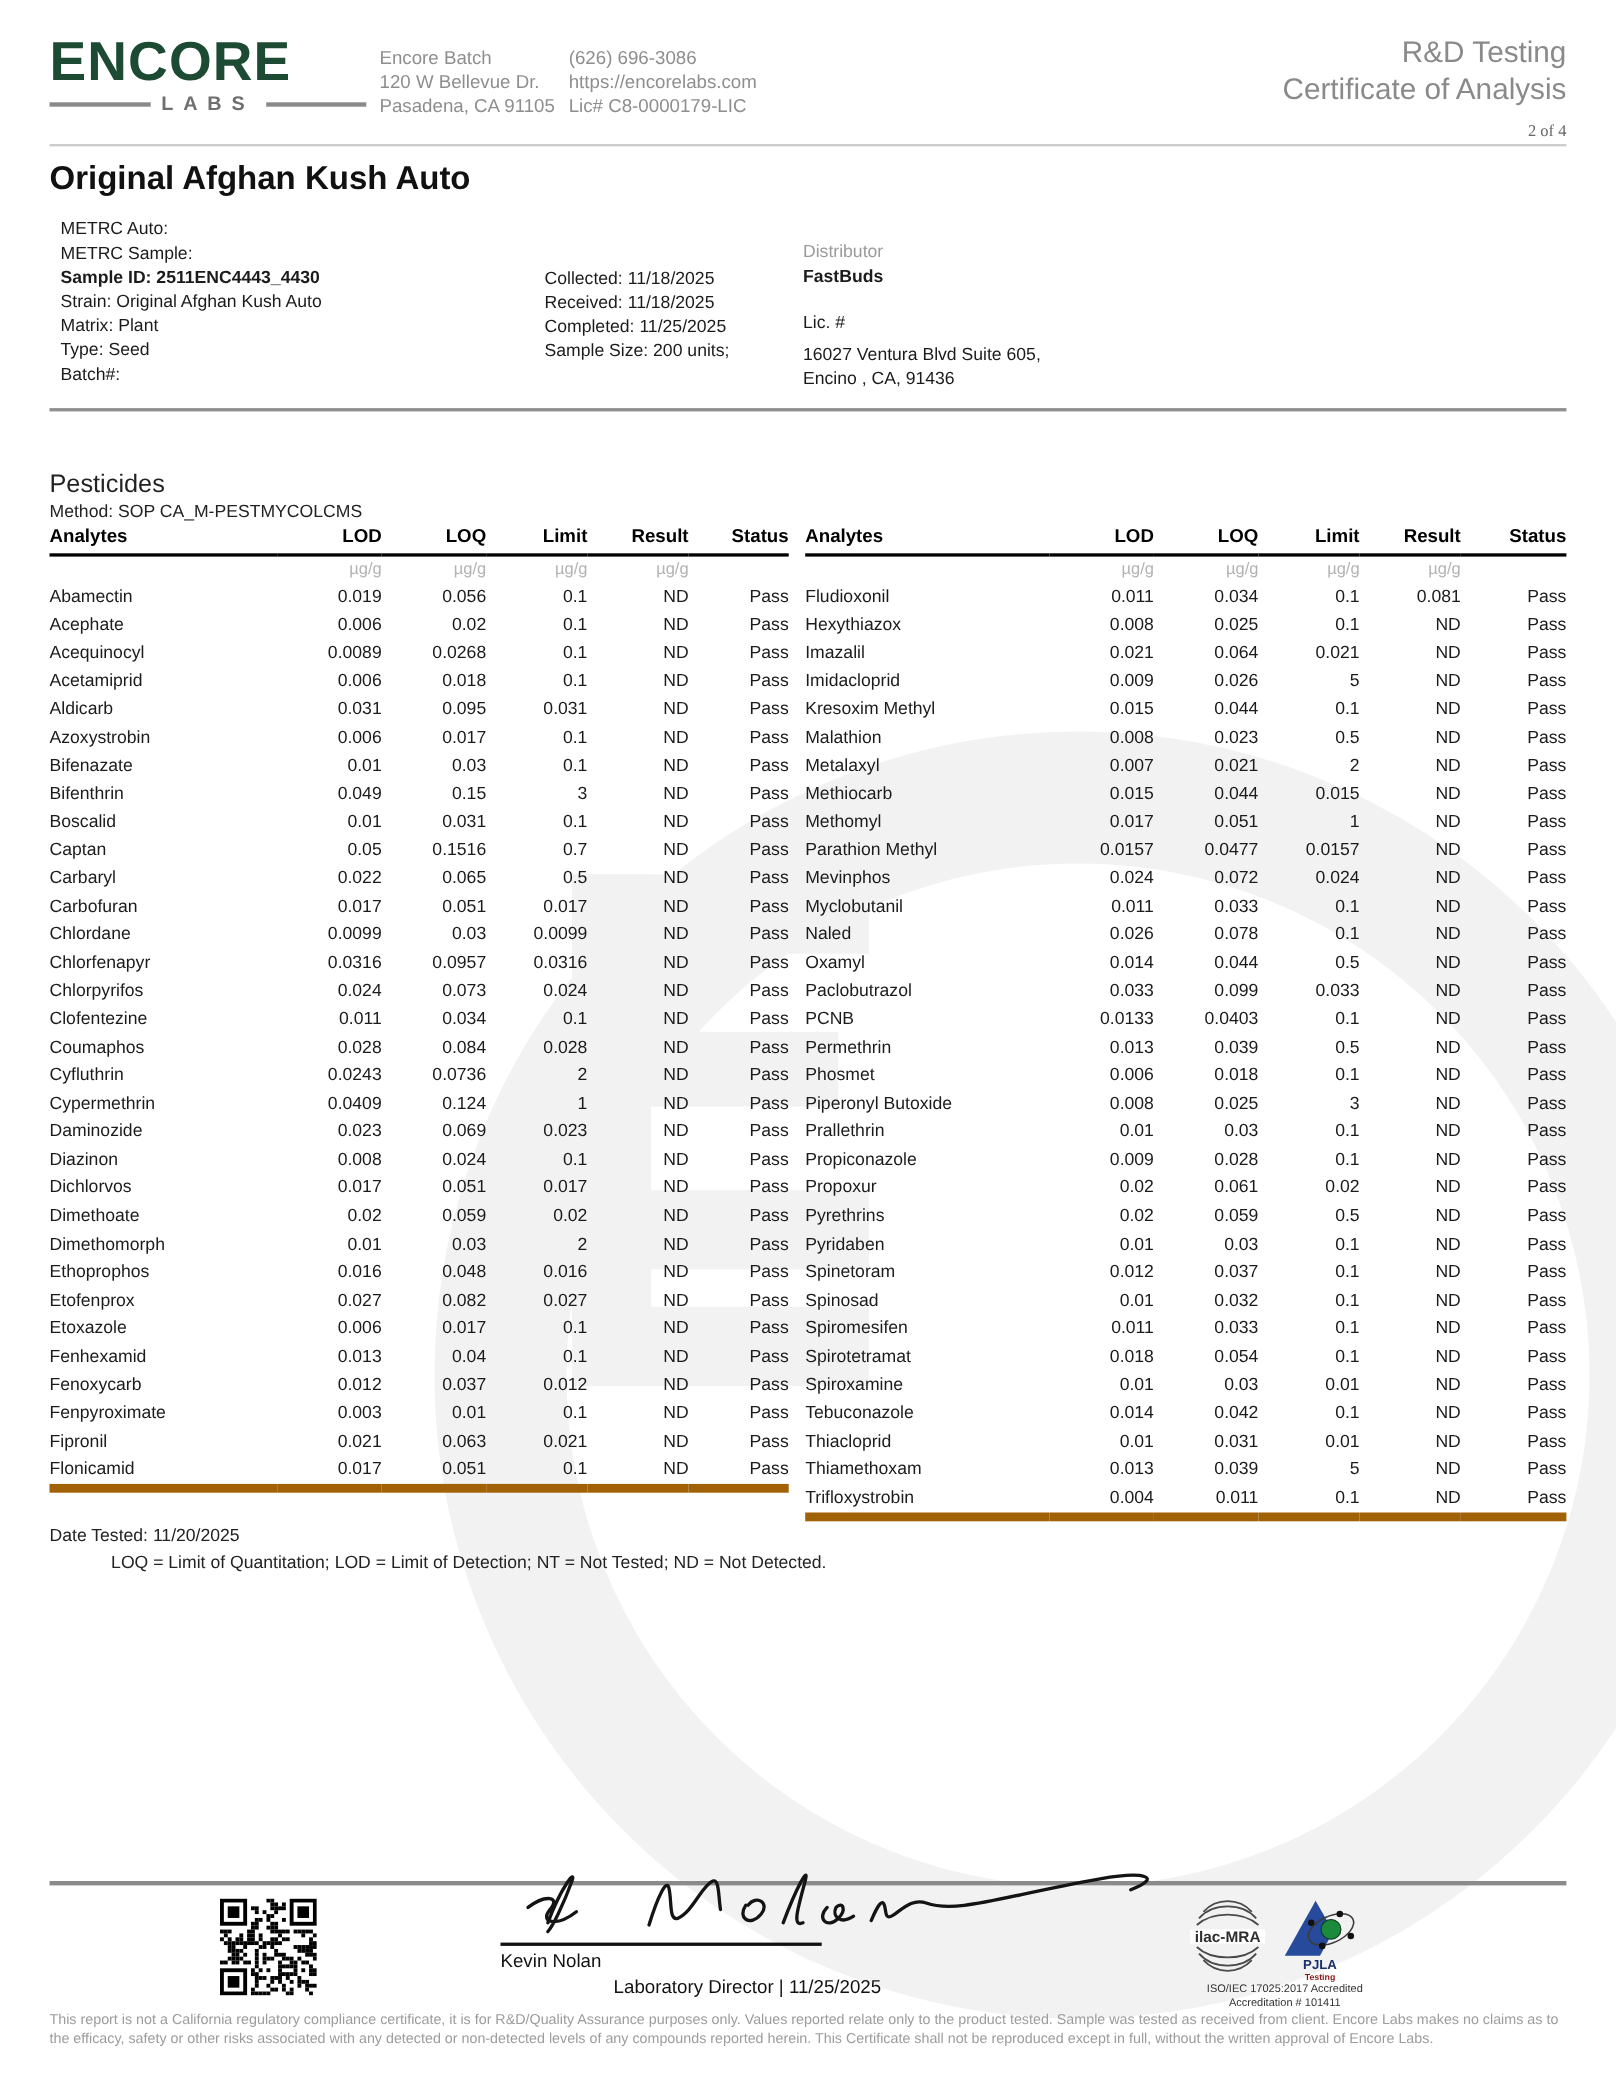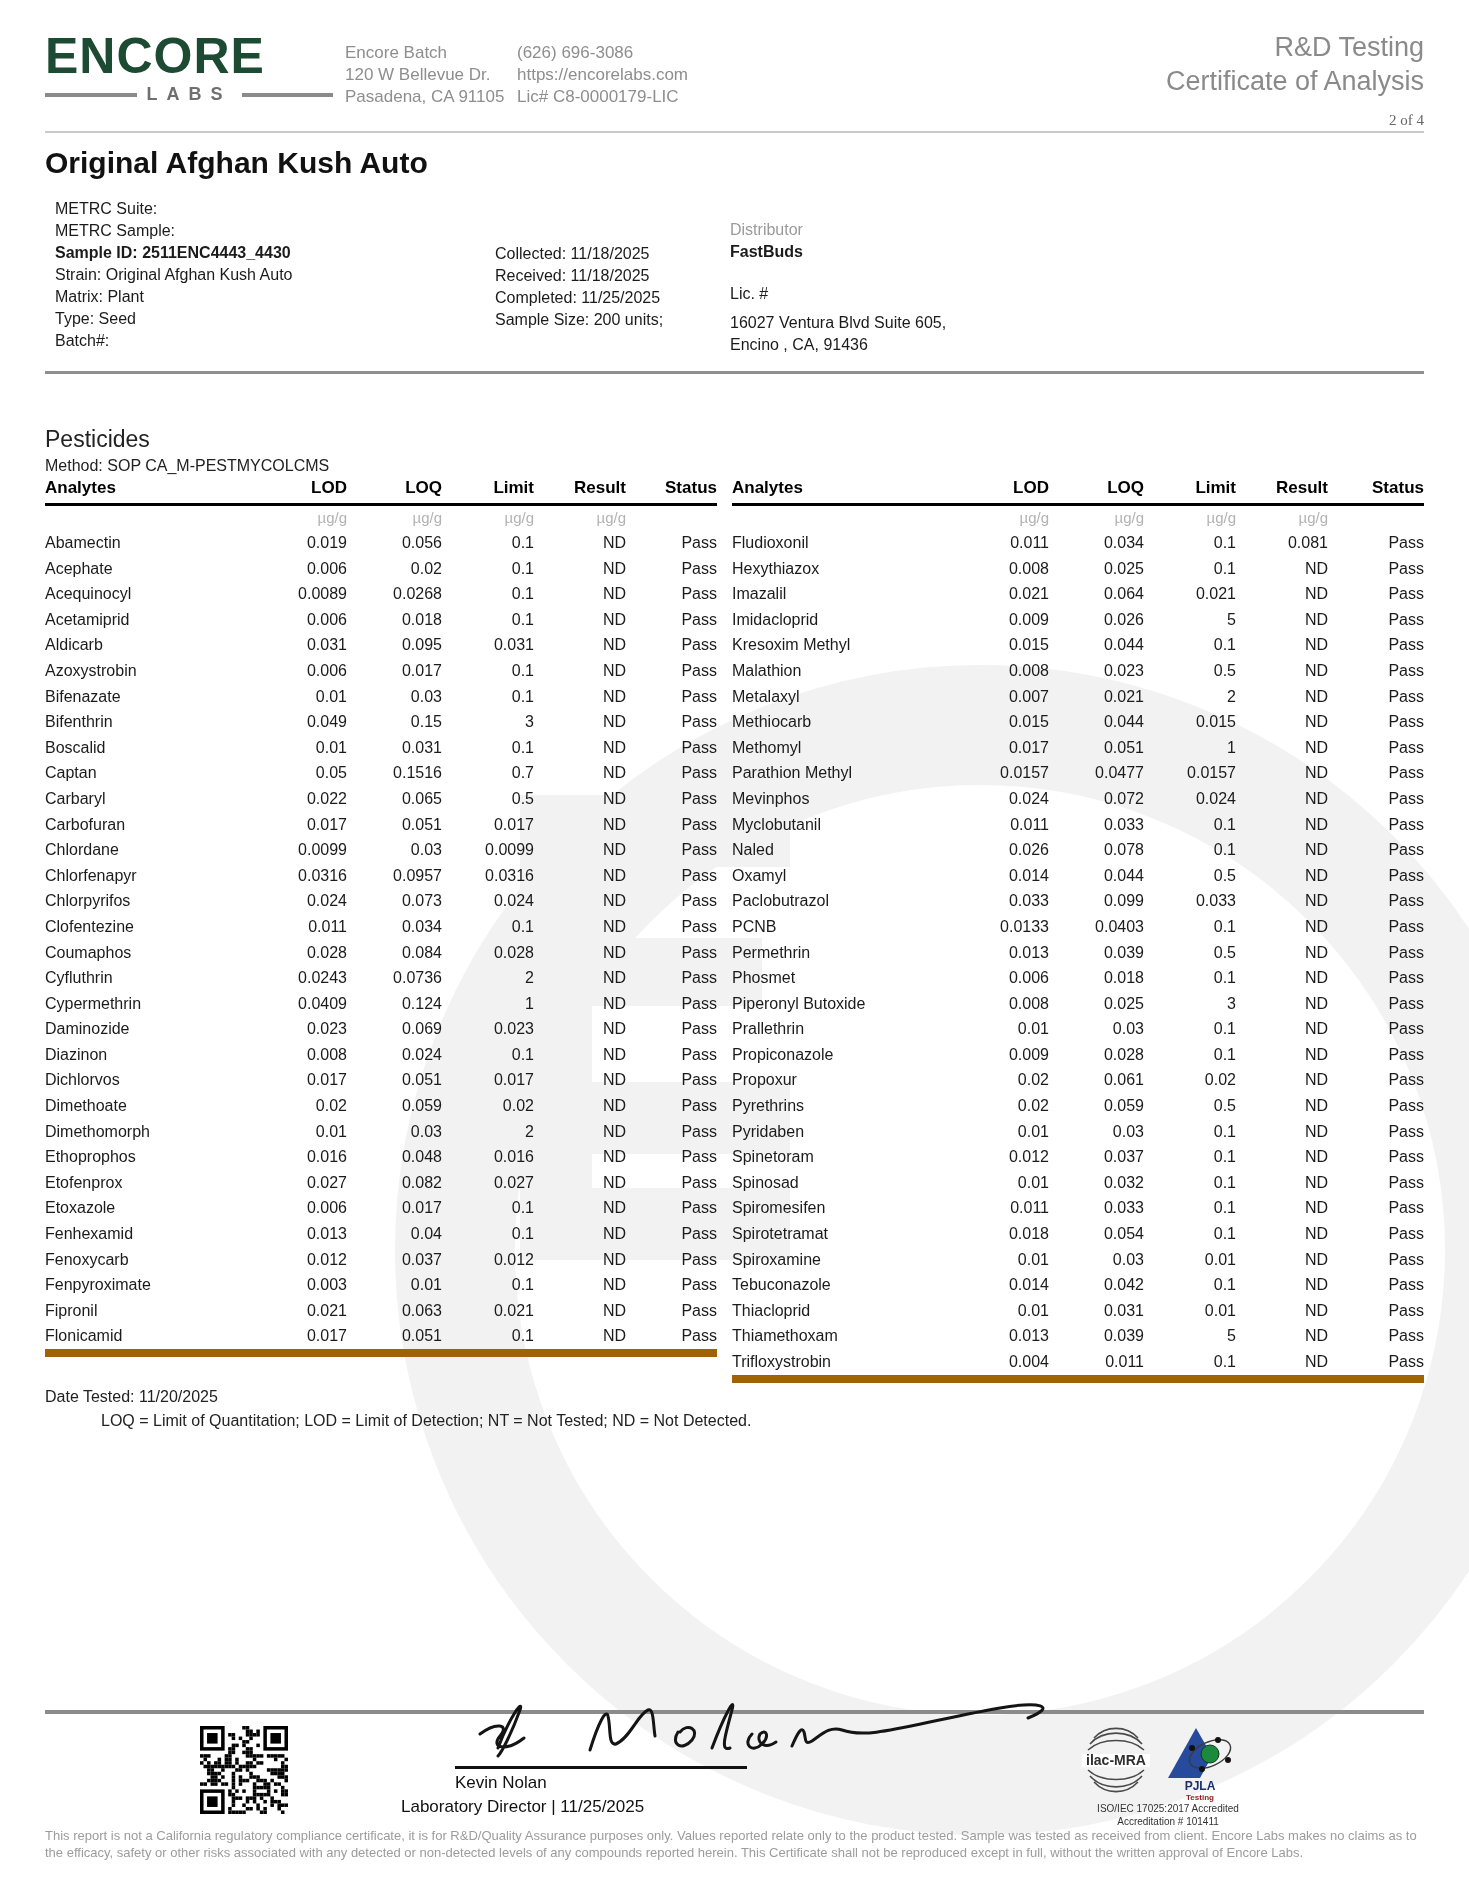--- a/index.html
+++ b/index.html
@@ -39,21 +39,21 @@
                 text-align:right;white-space:nowrap;overflow:hidden;}
   table.pest td.c-analyte{text-align:left;}
   table.pest tr.units td{height:24px;line-height:24px;color:#b3b3b3;font-size:15px;}
   table.pest tbody tr:last-child td{border-bottom:8px solid #a16207;}
 
   .note{font-size:16px;color:#222;}
 
   
   .sig-line{position:absolute;background:#111;height:3px;}
   .sig-name{font-size:17px;color:#111;text-align:left;}
-  .sig-title{font-size:17px;color:#111;text-align:left;}
+  .sig-title{font-size:17px;color:#111;text-align:right;}
   .accred-text{font-size:10px;color:#333;text-align:center;line-height:13px;}
   .disclaimer{font-size:13px;line-height:16.5px;color:#9c9c9c;}
 </style>
 </head>
 <body>
 
 <div class="page">
 
   <svg class="watermark" width="1469" height="1900" viewBox="0 0 1469 1900">
     <circle cx="980" cy="1250" r="525" fill="none" stroke="#f2f2f2" stroke-width="120"></circle>
@@ -93,21 +93,21 @@
       <div>R&amp;D Testing</div>
       <div>Certificate of Analysis</div>
       <div class="page-num">2 of 4</div>
     </div>
 
     <div class="rule light" style="top:131px;"></div>
 
     <div class="abs product-title" style="left:45px;top:146px;">Original Afghan Kush Auto</div>
 
     <div class="abs info" style="left:55px;top:198px;">
-      <div>METRC Suite:</div>
+      <div>METRC Auto:</div>
       <div>METRC Sample:</div>
       <div class="b">Sample ID: 2511ENC4443_4430</div>
       <div>Strain: Original Afghan Kush Auto</div>
       <div>Matrix: Plant</div>
       <div>Type: Seed</div>
       <div>Batch#:</div>
     </div>
 
     <div class="abs info" style="left:495px;top:243px;">
       <div>Collected: 11/18/2025</div>

